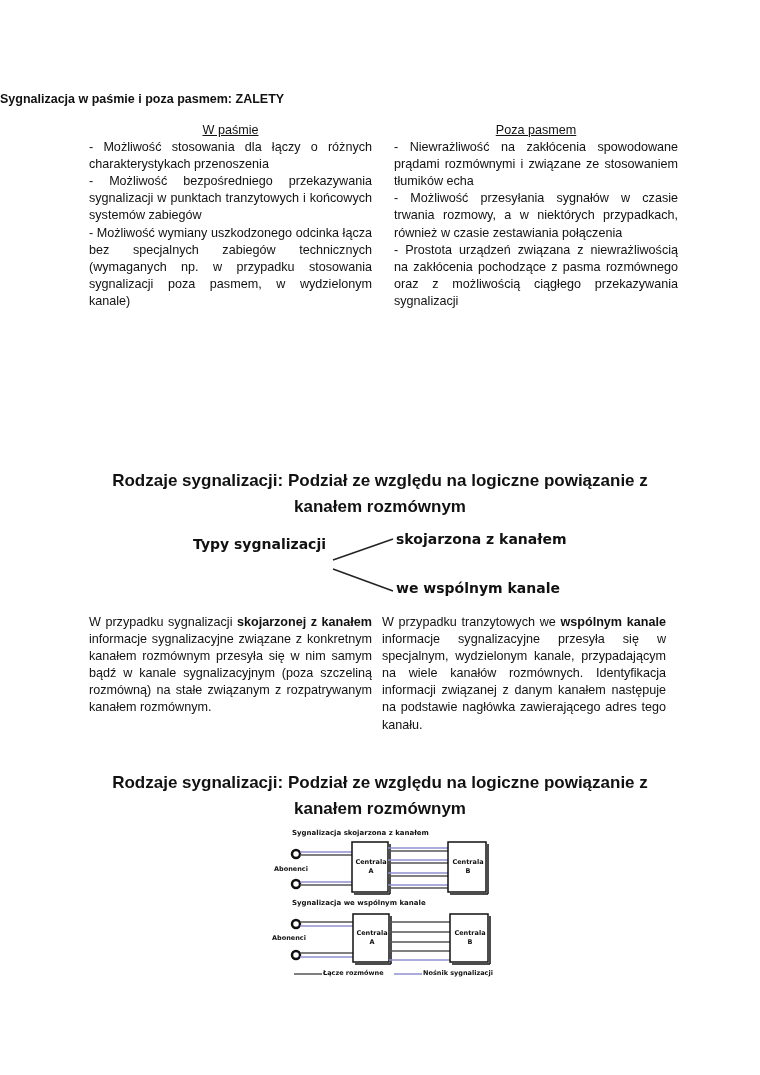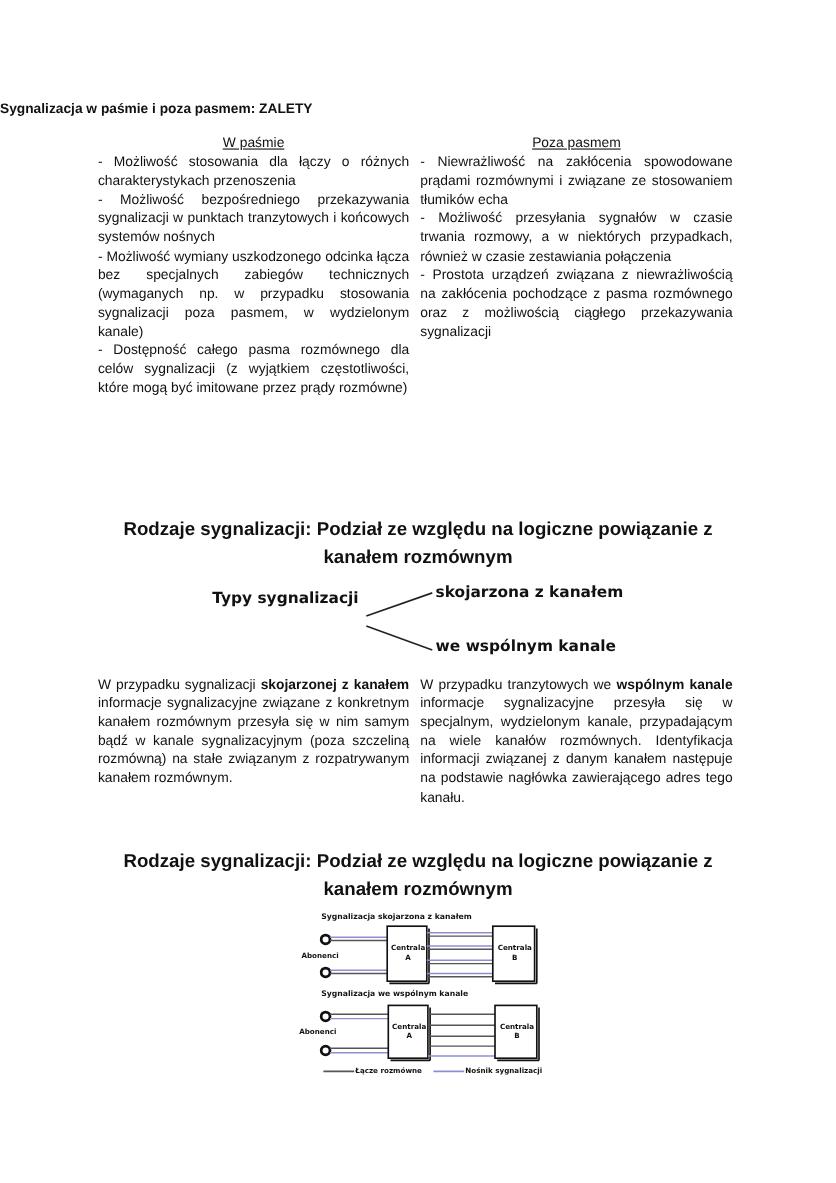--- a/index.html
+++ b/index.html
@@ -20,26 +20,25 @@
   .diag-text { font-family:"DejaVu Sans", sans-serif; font-weight:bold; position:absolute; white-space:nowrap; color:#111; }
 </style>
 </head>
 <body>
 
 <div class="abs h-small">Sygnalizacja w paśmie i poza pasmem: ZALETY</div>
 
 <div class="abs col col-left" style="top:122px;">
   <div class="col-head">W paśmie</div>
   <p>- Możliwość stosowania dla łączy o różnych charakterystykach przenoszenia</p>
-  <p>- Możliwość bezpośredniego przekazywania sygnalizacji w punktach tranzytowych i końcowych systemów nośnych</p>
+  <p>- Możliwość bezpośredniego przekazywania sygnalizacji w punktach tranzytowych i końcowych systemów zabiegów</p>
   <p>- Możliwość wymiany uszkodzonego odcinka łącza bez specjalnych zabiegów technicznych (wymaganych np. w przypadku stosowania sygnalizacji poza pasmem, w wydzielonym kanale)</p>
-  <p>- Dostępność całego pasma rozmównego dla celów sygnalizacji (z wyjątkiem częstotliwości, które mogą być imitowane przez prądy rozmówne)</p>
 </div>
 
-<div class="abs col col-right" style="top:122px;">
+<div class="abs col col-right" style="top:122px;margin-left:12px;">
   <div class="col-head">Poza pasmem</div>
   <p>- Niewrażliwość na zakłócenia spowodowane prądami rozmównymi i związane ze stosowaniem tłumików echa</p>
   <p>- Możliwość przesyłania sygnałów w czasie trwania rozmowy, a w niektórych przypadkach, również w czasie zestawiania połączenia</p>
   <p>- Prostota urządzeń związana z niewrażliwością na zakłócenia pochodzące z pasma rozmównego oraz z możliwością ciągłego przekazywania sygnalizacji</p>
 </div>
 
 <div class="abs h-big" style="top:468px;">Rodzaje sygnalizacji: Podział ze względu na logiczne powiązanie z kanałem rozmównym</div>
 
 <div class="abs" style="left:185px; top:525px; width:400px; height:80px;">
   <span class="tree-label" style="left:8px; top:11px;">Typy sygnalizacji</span>

